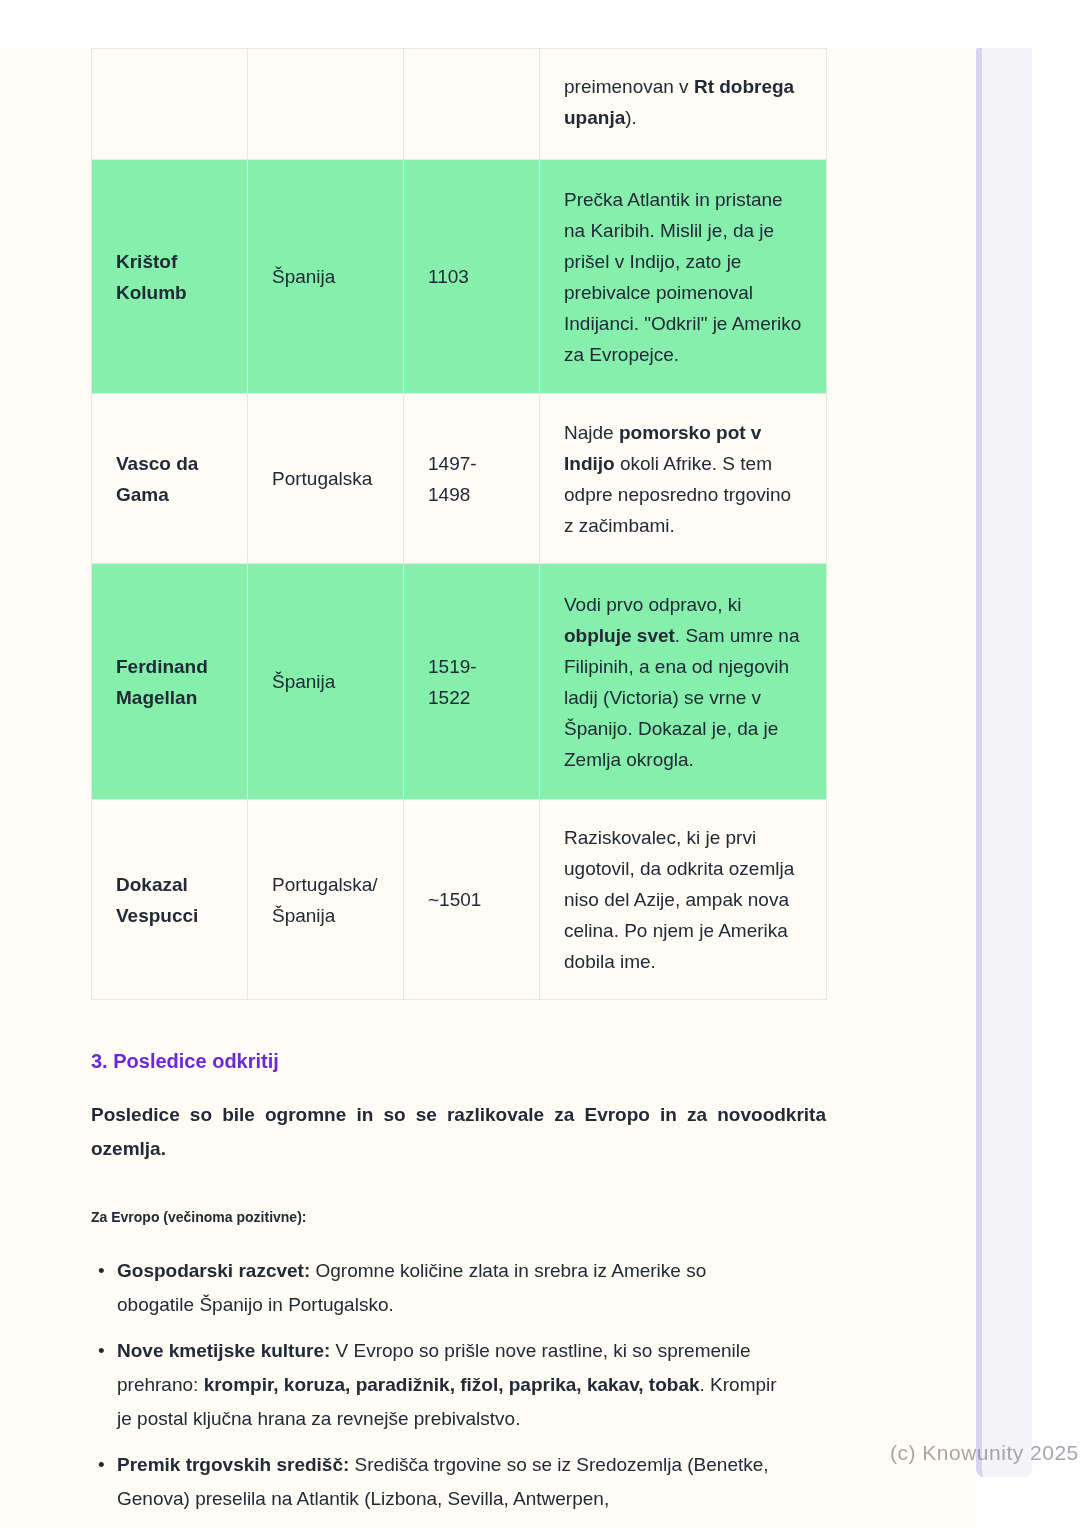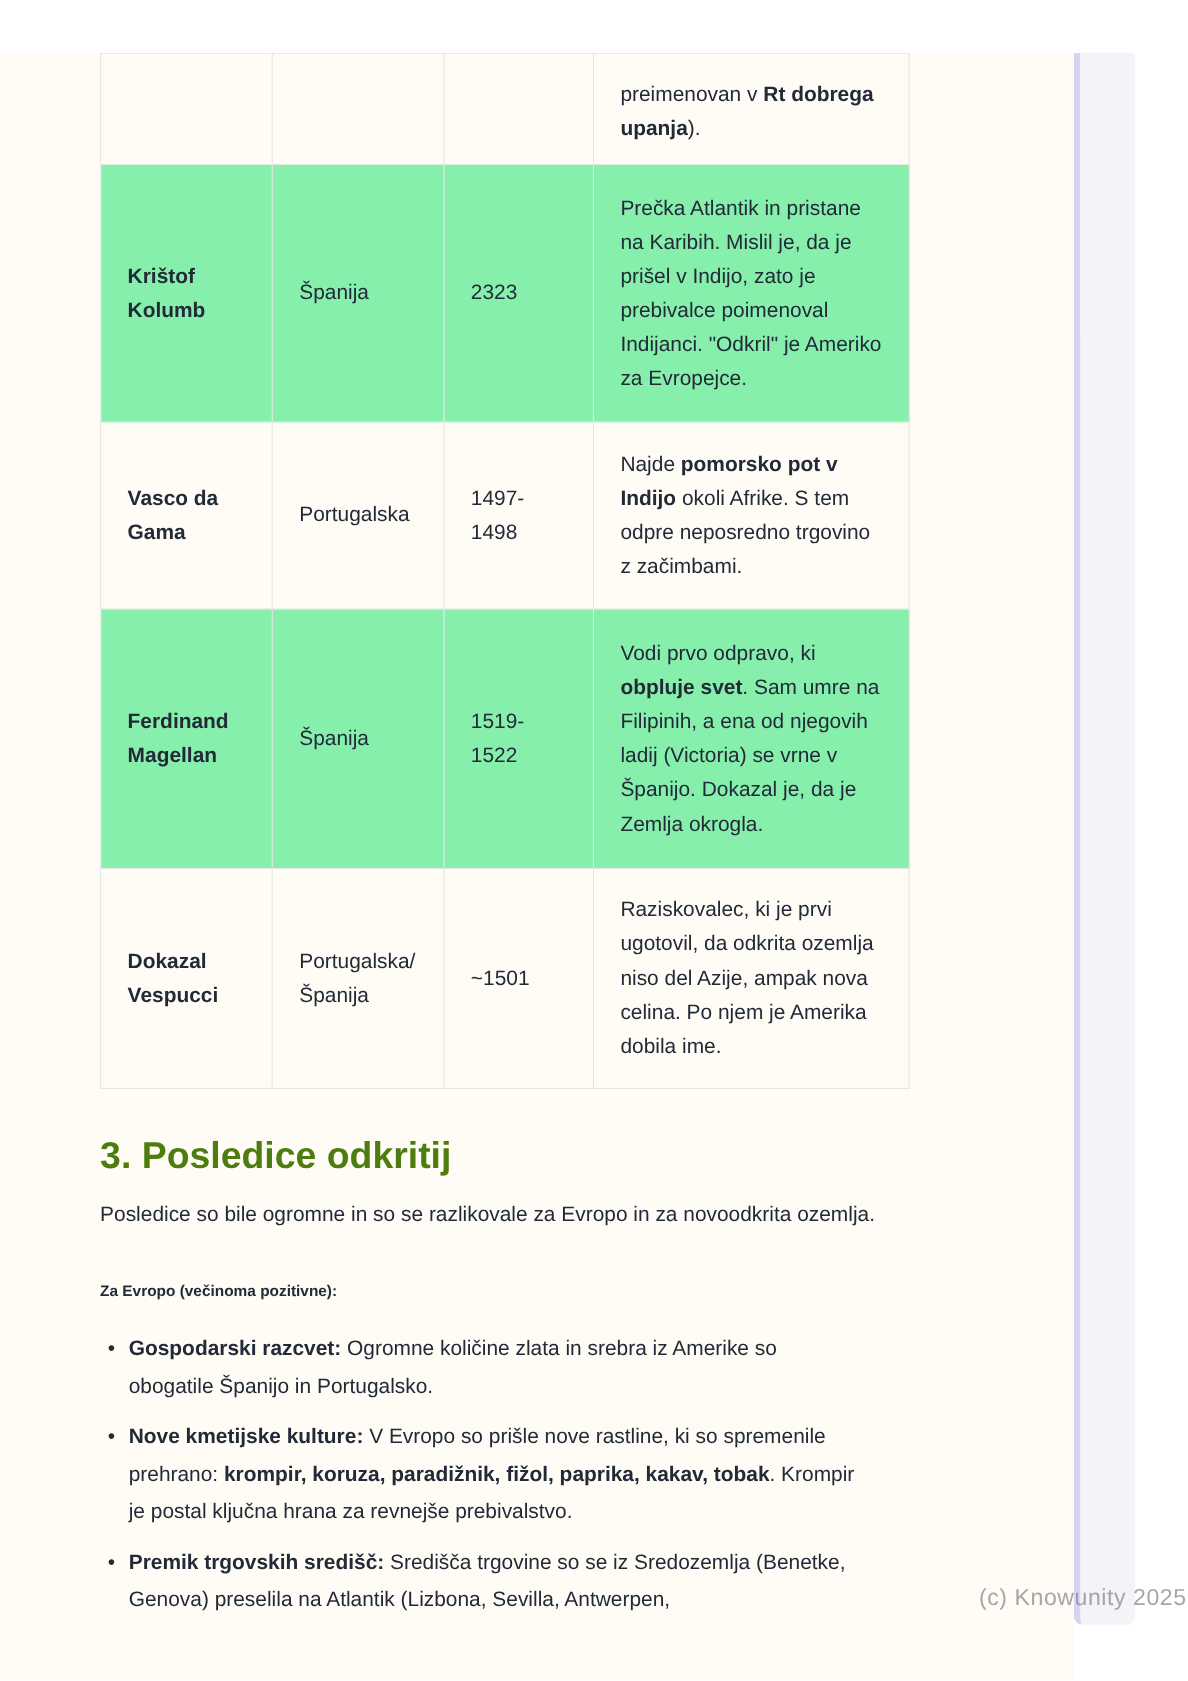--- a/index.html
+++ b/index.html
@@ -51,42 +51,43 @@
   }
   .doc-table td {
     border: 1px solid #e7e6e1;
     vertical-align: middle;
     padding: 22px 24px;
     background: transparent;
     word-wrap: break-word;
   }
   .doc-table tr.shaded td { background: #86efac; border-color: #e4e5e8; }
   .doc-table tr.partial { height: 87px; }
-  .doc-table tr.partial td { vertical-align: bottom; padding-bottom: 16px; }
+  .doc-table tr.partial td { vertical-align: bottom; padding-bottom: 26px; }
   .doc-table tr:nth-child(2) { height: 234px; }
   .doc-table tr:nth-child(3) { height: 170px; }
   .doc-table tr:nth-child(4) { height: 236px; }
   .doc-table tr:nth-child(5) { height: 200px; }
   .doc-table td.col-name { font-weight: bold; }
   .doc-table b { font-weight: bold; }
 
   
   .section-heading {
     margin: 46px 0 0 91px;
-    font-size: 34px;
+    font-size: 20px;
     line-height: 30px;
     font-weight: 600;
-    color: #4d7c0f;
+    color: #6d28d9;
   }
   .intro {
     margin: 22px 0 0 91px;
     width: 735px;
     font-size: 19px;
     line-height: 34px;
     text-align: justify;
+    font-weight: bold;
   }
   .subheading {
     margin: 34px 0 0 91px;
     font-size: 14px;
     line-height: 34px;
     font-weight: bold;
   }
   ul.consequences {
     margin: 20px 0 0 91px;
     width: 700px;
@@ -125,21 +126,21 @@
       <tbody id="table-body">
           <tr class=" partial">
             <td class="col-name"></td>
             <td class="col-country"></td>
             <td class="col-years"></td>
             <td class="col-desc"><span>preimenovan v </span><b>Rt dobrega upanja</b><span>).</span></td>
           </tr>
           <tr class="shaded">
             <td class="col-name"><b>Krištof Kolumb</b></td>
             <td class="col-country"><span>Španija</span></td>
-            <td class="col-years"><span>2323</span></td>
+            <td class="col-years"><span>1103</span></td>
             <td class="col-desc"><span>Prečka Atlantik in pristane na Karibih. Mislil je, da je prišel v Indijo, zato je prebivalce poimenoval Indijanci. "Odkril" je Ameriko za Evropejce.</span></td>
           </tr>
           <tr class="">
             <td class="col-name"><b>Vasco da Gama</b></td>
             <td class="col-country"><span>Portugalska</span></td>
             <td class="col-years"><span>1497-1498</span></td>
             <td class="col-desc"><span>Najde </span><b>pomorsko pot v Indijo</b><span> okoli Afrike. S tem odpre neposredno trgovino z začimbami.</span></td>
           </tr>
           <tr class="shaded">
             <td class="col-name"><b>Ferdinand Magellan</b></td>

